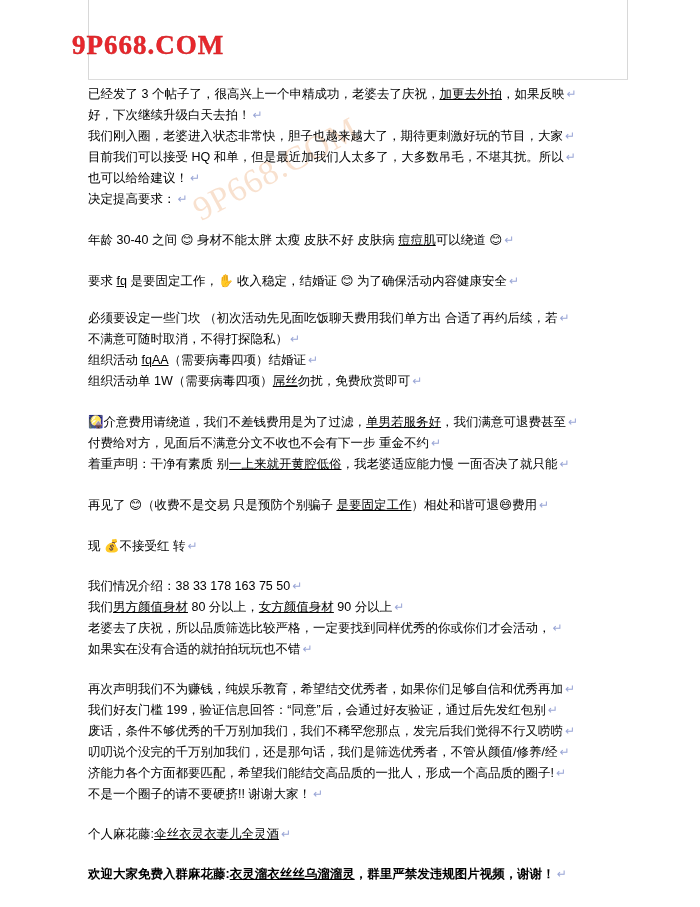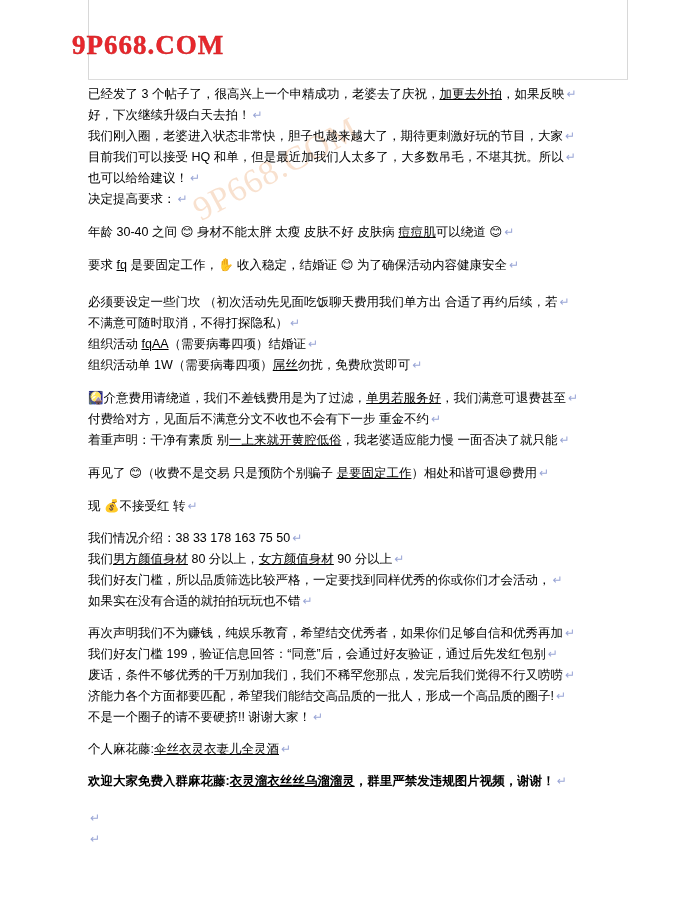--- a/index.html
+++ b/index.html
@@ -72,21 +72,21 @@
     top: 85px;
     width: 540px;
   }
   p.line {
     margin: 0 0 2px 0;
     font-size: 12.5px;
     line-height: 19px;
     color: #000;
     word-break: break-word;
   }
-  p.gap { margin-top: 13px; }
+  p.gap { margin-top: 21px; }
   p.gap-sm { margin-top: 18px; }
   .u { text-decoration: underline; }
   .b { font-weight: bold; }
   .pilcrow {
     color: #9aa6d6;
     font-family: "Liberation Serif", serif;
     font-size: 12px;
     margin-left: 2px;
   }
   .emoji {
@@ -119,25 +119,26 @@
       <p class="line"><span>不满意可随时取消，不得打探隐私）</span><span class="pilcrow">↵</span></p>
       <p class="line"><span>组织活动  </span><span class="u">fqAA</span><span>（需要病毒四项）结婚证</span><span class="pilcrow">↵</span></p>
       <p class="line"><span>组织活动单 1W（需要病毒四项）</span><span class="u">屌丝</span><span>勿扰，免费欣赏即可</span><span class="pilcrow">↵</span></p>
       <p class="line gap"><span class="emoji">🎑</span><span>介意费用请绕道，我们不差钱费用是为了过滤，</span><span class="u">单男若服务好</span><span>，我们满意可退费甚至</span><span class="pilcrow">↵</span></p>
       <p class="line"><span>付费给对方，见面后不满意分文不收也不会有下一步  重金不约</span><span class="pilcrow">↵</span></p>
       <p class="line"><span>着重声明：干净有素质  别</span><span class="u">一上来就开黄腔低俗</span><span>，我老婆适应能力慢  一面否决了就只能</span><span class="pilcrow">↵</span></p>
       <p class="line gap"><span>再见了 </span><span class="emoji">😊</span><span>（收费不是交易 只是预防个别骗子 </span><span class="u">是要固定工作</span><span>）相处和谐可退</span><span class="emoji">😄</span><span>费用</span><span class="pilcrow">↵</span></p>
       <p class="line gap"><span>现 </span><span class="emoji">💰</span><span>不接受红 转</span><span class="pilcrow">↵</span></p>
       <p class="line gap"><span>我们情况介绍：38 33 178 163 75 50</span><span class="pilcrow">↵</span></p>
       <p class="line"><span>我们</span><span class="u">男方颜值身材</span><span> 80 分以上，</span><span class="u">女方颜值身材</span><span> 90 分以上</span><span class="pilcrow">↵</span></p>
-      <p class="line"><span>我们好友门槛，所以品质筛选比较严格，一定要找到同样优秀的你或你们才会活动，</span><span class="pilcrow">↵</span></p>
+      <p class="line"><span>老婆去了庆祝，所以品质筛选比较严格，一定要找到同样优秀的你或你们才会活动，</span><span class="pilcrow">↵</span></p>
       <p class="line"><span>如果实在没有合适的就拍拍玩玩也不错</span><span class="pilcrow">↵</span></p>
       <p class="line gap"><span>再次声明我们不为赚钱，纯娱乐教育，希望结交优秀者，如果你们足够自信和优秀再加</span><span class="pilcrow">↵</span></p>
       <p class="line"><span>我们好友门槛 199，验证信息回答：“同意”后，会通过好友验证，通过后先发红包别</span><span class="pilcrow">↵</span></p>
       <p class="line"><span>废话，条件不够优秀的千万别加我们，我们不稀罕您那点，发完后我们觉得不行又唠唠</span><span class="pilcrow">↵</span></p>
+      <p class="line"><span>叨叨说个没完的千万别加我们，还是那句话，我们是筛选优秀者，不管从颜值/修养/经</span><span class="pilcrow">↵</span></p>
       <p class="line"><span>济能力各个方面都要匹配，希望我们能结交高品质的一批人，形成一个高品质的圈子!</span><span class="pilcrow">↵</span></p>
       <p class="line"><span>不是一个圈子的请不要硬挤!! 谢谢大家！</span><span class="pilcrow">↵</span></p>
       <p class="line gap"><span>个人麻花藤:</span><span class="u">伞丝衣灵衣妻儿全灵酒</span><span class="pilcrow">↵</span></p>
       <p class="line gap"><span class="b">欢迎大家免费入群麻花藤:</span><span class="b u">衣灵溜衣丝丝乌溜溜灵</span><span class="b">，群里严禁发违规图片视频，谢谢！</span><span class="pilcrow">↵</span></p>
       <p class="line gap-sm"><span class="pilcrow">↵</span></p>
       <p class="line"><span class="pilcrow">↵</span></p>
     </div>
 
 </div>
 

